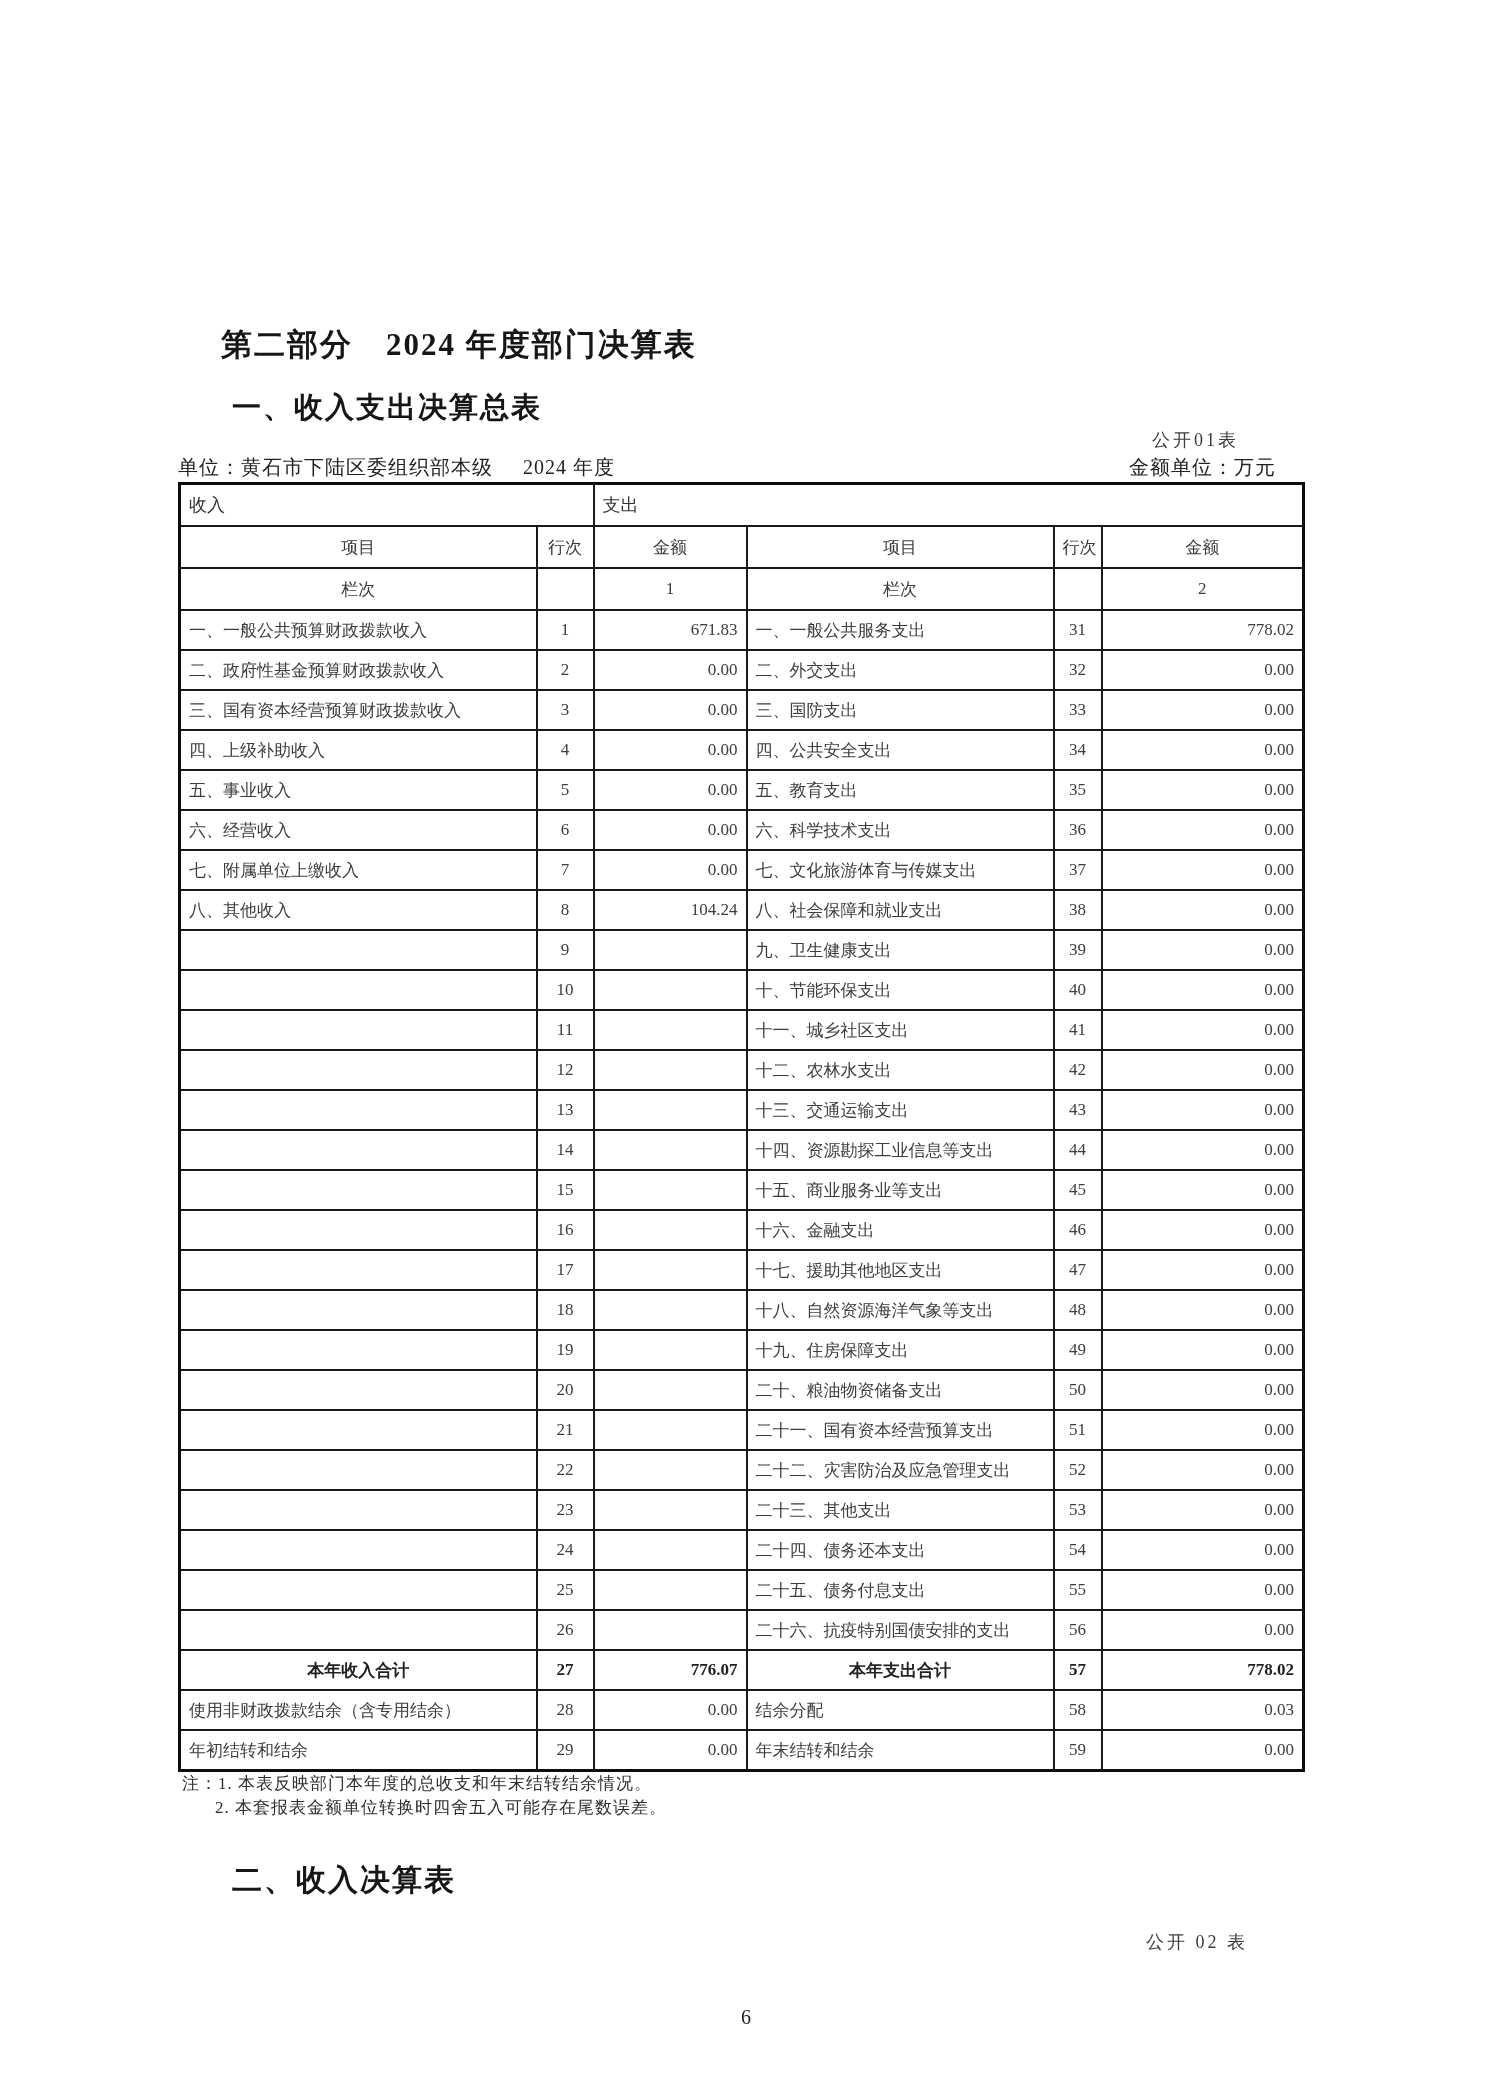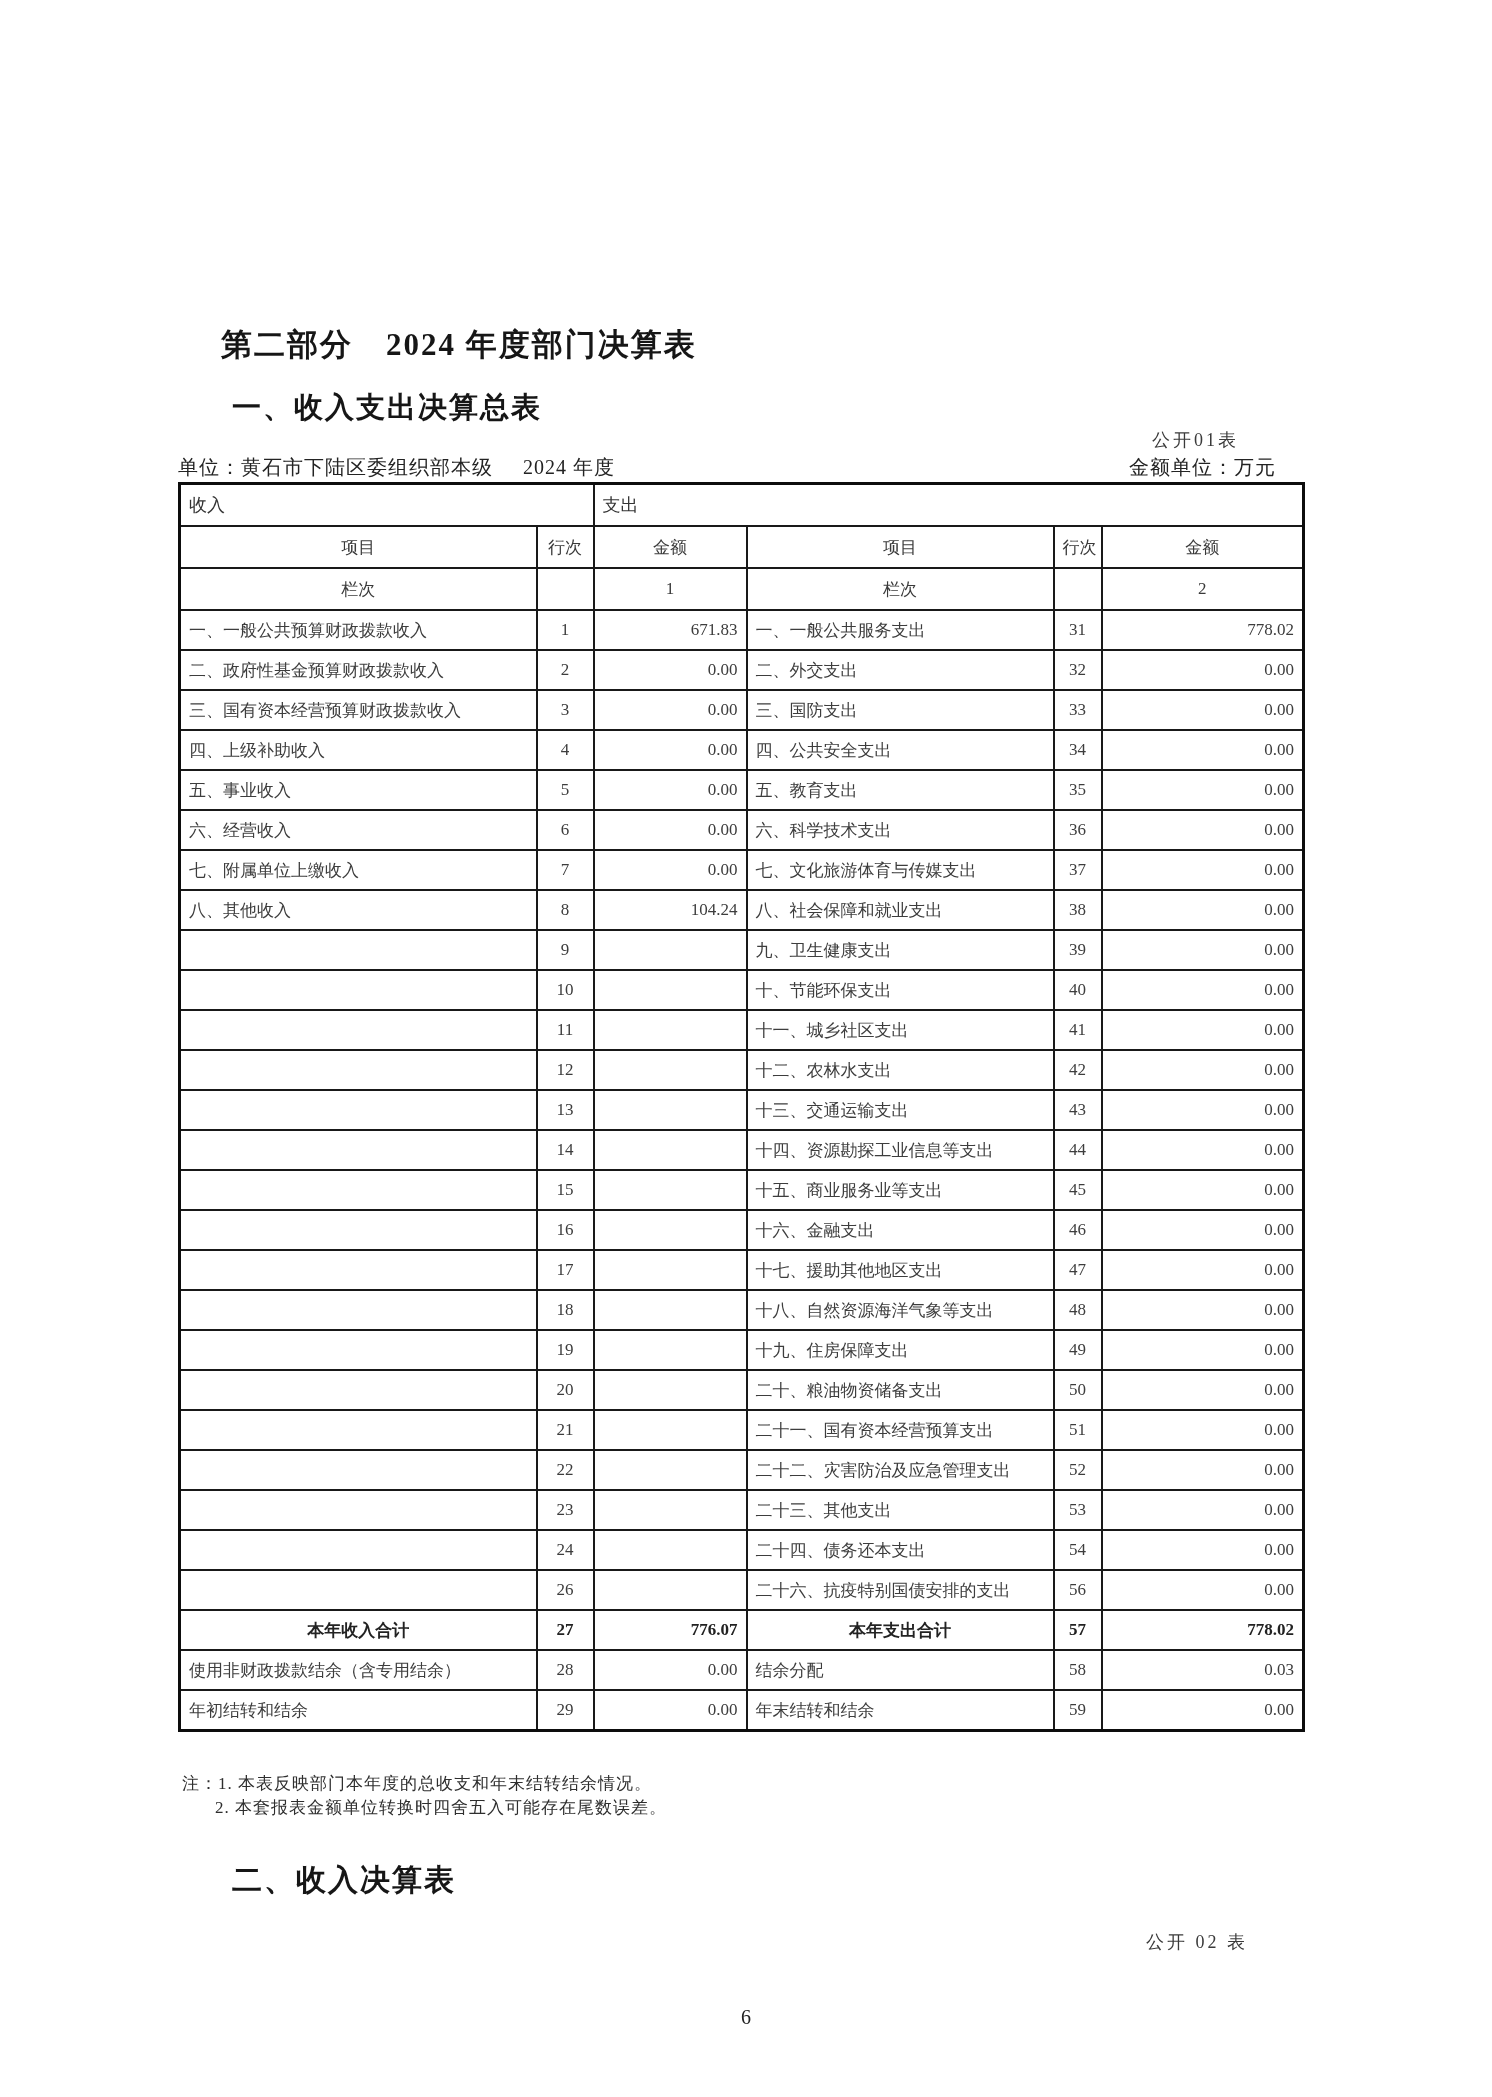--- a/index.html
+++ b/index.html
@@ -317,20 +317,28 @@
 
     <tr>
       <td class="item"></td>
       <td class="ln">24</td>
       <td class="amt"></td>
       <td class="item">二十四、债务还本支出</td>
       <td class="ln">54</td>
       <td class="amt amt2">0.00</td>
     </tr>
 
+    <tr>
+      <td class="item"></td>
+      <td class="ln">25</td>
+      <td class="amt"></td>
+      <td class="item">二十五、债务付息支出</td>
+      <td class="ln">55</td>
+      <td class="amt amt2">0.00</td>
+    </tr>
 
     <tr>
       <td class="item"></td>
       <td class="ln">26</td>
       <td class="amt"></td>
       <td class="item">二十六、抗疫特别国债安排的支出</td>
       <td class="ln">56</td>
       <td class="amt amt2">0.00</td>
     </tr>
 

